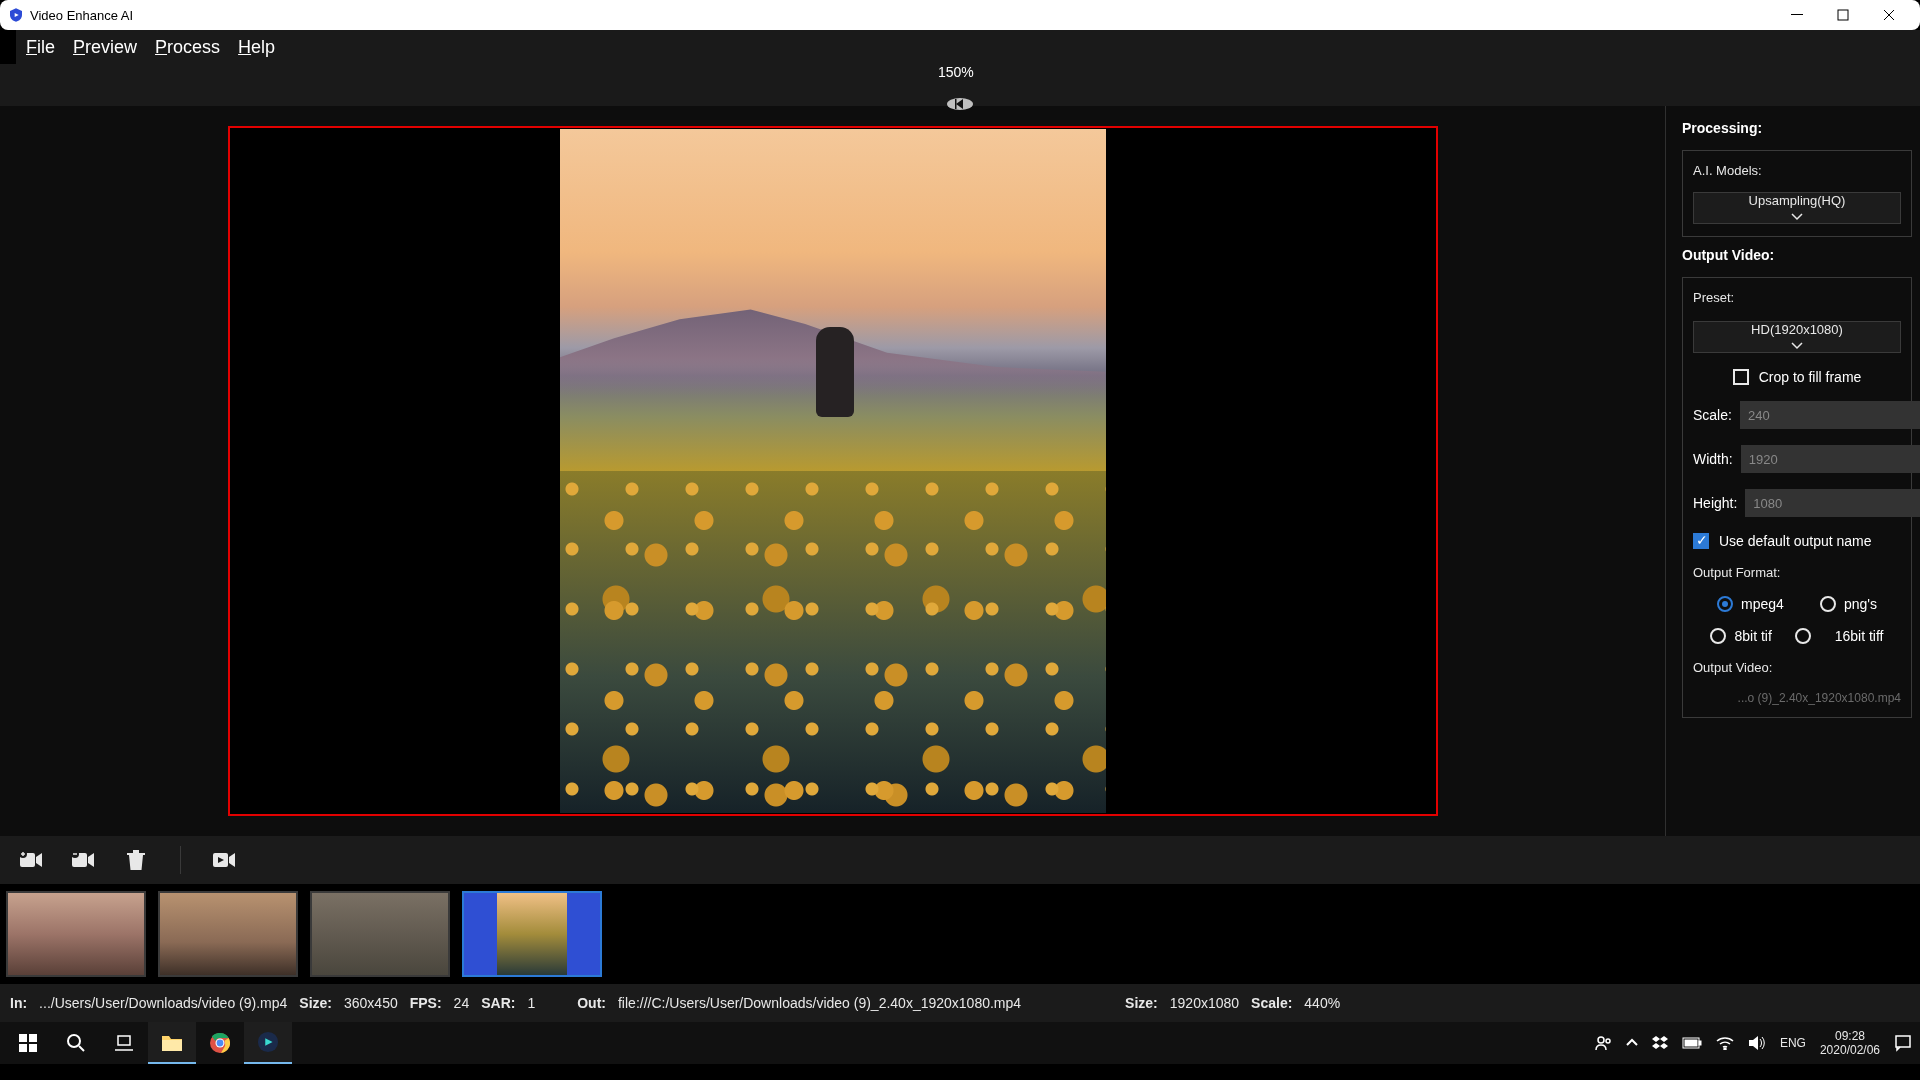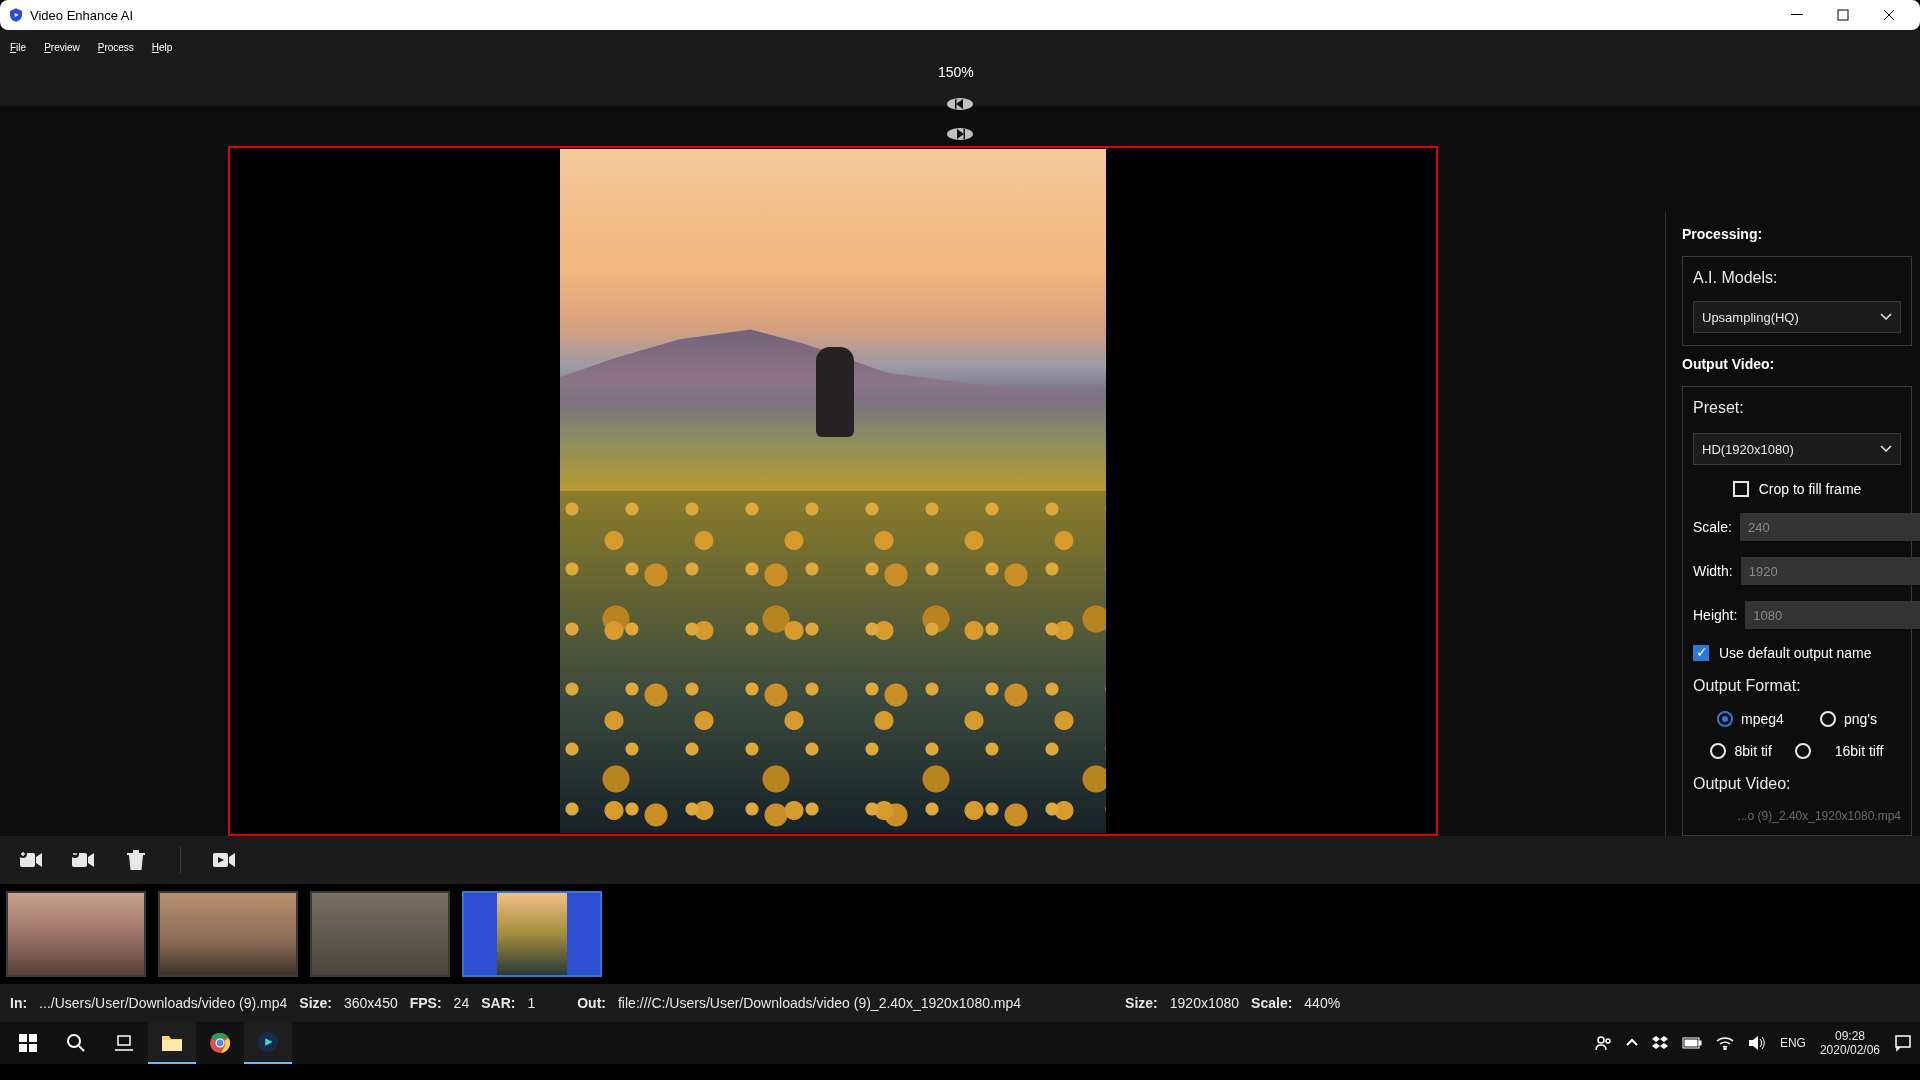--- a/index.html
+++ b/index.html
@@ -5,37 +5,37 @@
   * { margin:0; padding:0; box-sizing:border-box; font-family: "Segoe UI", Arial, sans-serif; }
   html,body { width:1920px; height:1080px; background:#000; color:#fff; overflow:hidden; }
 
   
   .titlebar { height:30px; background:#fff; color:#000; display:flex; align-items:center; padding:0 8px; font-size:13px;border-radius:8px; }
   .titlebar .logo { width:16px; height:16px; margin-right:6px; }
   .titlebar .spacer { flex:1; }
   .titlebar .winbtn { width:46px; height:30px; display:flex; align-items:center; justify-content:center; }
 
   
-  .menubar { height:34px; background:#1a1a1a; display:flex; align-items:center; padding:0 10px; gap:18px; font-size:10px; }
+  .menubar { height:34px; background:#1a1a1a; display:flex; align-items:center; padding:0 10px; gap:18px; font-size:18px;margin-left:16px; }
   .menubar .item { text-decoration:underline; text-decoration-color:transparent; cursor:default; }
   .menubar .item::first-letter { text-decoration:underline; }
 
   
   .playbar { height:42px; background:#1a1a1a; display:flex; align-items:center; padding:0 18px; gap:18px; font-size:14px;flex-direction:column; }
   .playbar .pb-zoom { width:44px; }
   .playbar .prevbtn,.playbar .nextbtn { width:26px; height:26px; border-radius:50%; background:#bfbfbf; display:flex; align-items:center; justify-content:center; }
   .playbar .timeline { flex:1; height:6px; background:#2f3132; position:relative; }
   .playbar .timeline .track { position:absolute; left:0; top:0; height:100%; width:100%; background:#1aa8a8; }
   .playbar .timeline .thumb { position:absolute; left:0; top:-5px; width:10px; height:16px; background:#2c7ad6; border-radius:2px; }
   .playbar .pos { font-size:10px; color:#d0d0d0; white-space:nowrap; }
   .playbar .tool { width:28px; height:28px; display:flex; align-items:center; justify-content:center; }
   .tool.disabled { opacity:.35; }
 
   
-  .main { display:flex; height:730px; background:#0d0d0d;align-items:flex-end; }
+  .main { display:flex; height:730px; background:#0d0d0d; }
   .preview-wrap { flex:1; display:flex; align-items:center; justify-content:center; }
   .preview-frame { width:1210px; height:690px; border:2px solid #e20000; background:#000; display:flex; align-items:center; justify-content:center; }
   .preview-img { width:546px; height:684px; background:
      linear-gradient(#f4c89a 0%, #f0b77e 18%, #d6a07e 26%, #9d9aa7 32%, #726f82 36%, #8a8d62 42%, #b89a30 50%, #a0882e 62%, #3d4a42 84%, #1a2a2e 100%);
      position:relative; overflow:hidden;
   }
   .preview-img .mountain{position:absolute;left:0;right:0;top:25%;height:14%;
      background:linear-gradient(#6e5f74 0%, #8b7485 60%, transparent 100%);
      clip-path:polygon(0 60%,10% 40%,22% 20%,35% 10%,45% 25%,60% 55%,80% 70%,100% 75%,100% 100%,0 100%);}
   .preview-img .figure{position:absolute;left:47%;top:29%;width:38px;height:90px;background:#262223;border-radius:14px 14px 6px 6px;}
@@ -46,22 +46,22 @@
        radial-gradient(circle at 80% 70%, #c98f26 11px, transparent 12px),
        radial-gradient(circle at 35% 80%, #b8841f 13px, transparent 14px),
        linear-gradient(#8a7c2a 0%, #3b4a3e 60%, #162228 100%);
      background-size:60px 60px,90px 90px,120px 120px,160px 160px,100% 100%;
   }
 
   
   .sidepanel { width:255px; border-left:1px solid #303030; padding:14px 8px 0 16px; display:flex; flex-direction:column; gap:10px; font-size:14px; background:#0d0d0d; overflow:hidden; }
   .sidepanel .sec-title { font-weight:600; font-size:14px; margin-bottom:4px; }
   .sidepanel .fieldset { border:1px solid #3a3a3a; padding:12px 10px; display:flex; flex-direction:column; gap:14px; }
-  .sidepanel label.lbl { font-size:16px; color:#e8e8e8; }
-  .sidepanel .select { height:32px; border:1px solid #3a3a3a; background:#1c1c1c; display:flex; align-items:center; padding:0 8px; justify-content:space-between; color:#e8e8e8; font-size:13px; }
+  .sidepanel label.lbl { font-size:13px; color:#e8e8e8; }
+  .sidepanel .select { height:32px; border:1px solid #3a3a3a; background:#1c1c1c; display:flex; align-items:center; padding:0 8px; justify-content:space-between; color:#e8e8e8; font-size:13px;flex-direction:column; }
   .row { display:flex; align-items:center; gap:8px; }
   .row .inp { flex:1; height:28px; background:#333; border:none; color:#888; padding:0 8px; font-size:13px; }
   .chkbox { width:16px; height:16px; border:2px solid #e8e8e8; display:inline-block; }
   .chkbox.checked { background:#2c7ad6; border-color:#2c7ad6; position:relative; }
   .chkbox.checked::after { content:"✓"; position:absolute; top:-3px; left:1px; font-size:14px; color:#fff; }
   .radio { width:16px; height:16px; border:2px solid #e8e8e8; border-radius:50%; display:inline-block; position:relative; }
   .radio.checked { border-color:#2c7ad6; }
   .radio.checked::after { content:""; position:absolute; inset:3px; background:#2c7ad6; border-radius:50%; }
   .outname { color:#6a6a6a; font-size:12px; text-align:right; }
 

